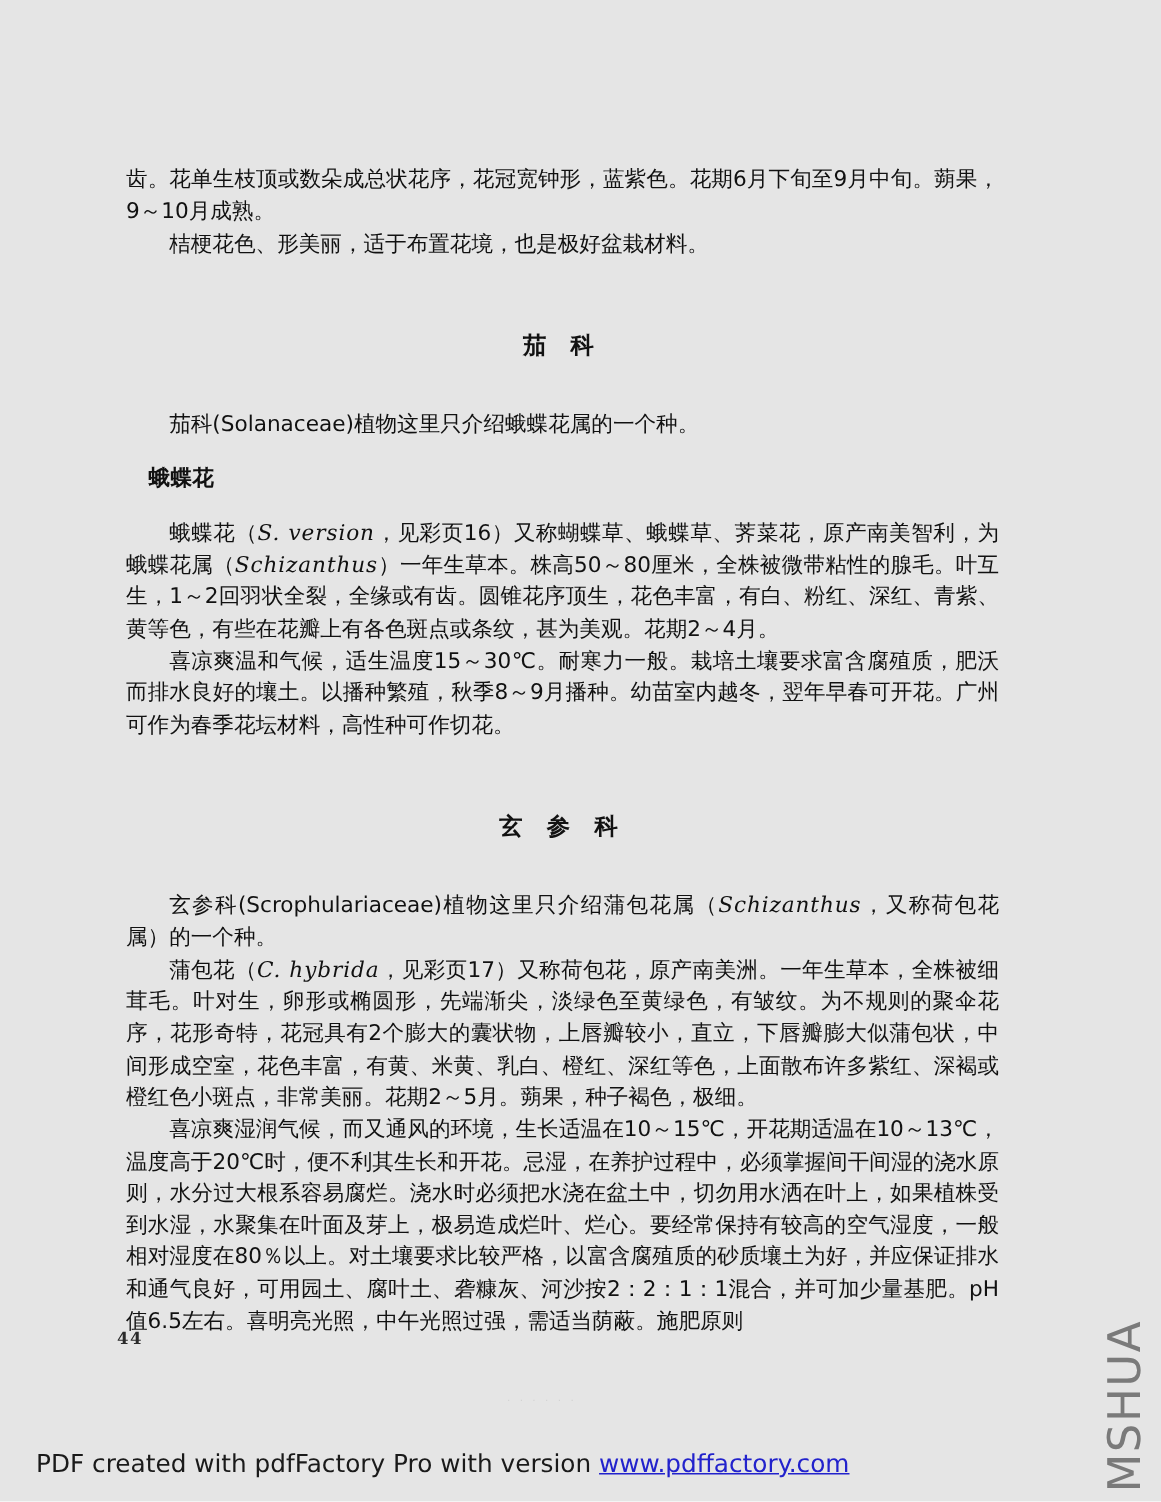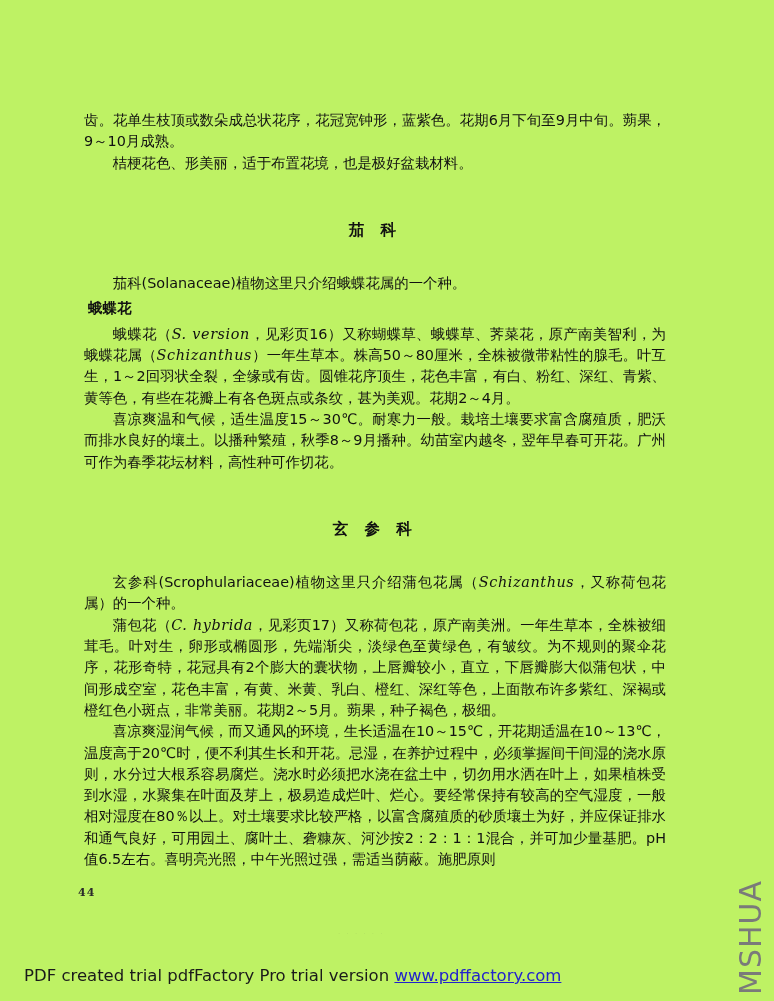--- a/index.html
+++ b/index.html
@@ -8,21 +8,21 @@
     padding: 0;
     background: #ffffff;
   }
   body {
     font-family: "DejaVu Sans", "Liberation Sans", sans-serif;
   }
   .page {
     position: relative;
     width: 774px;
     height: 1001px;
-    background: #bef264;
+    background: #e5e5e5;
     overflow: hidden;
   }
   
   .scan {
     position: absolute;
     left: 84px;
     top: 110px;
     width: 582px;
     color: #111111;
     font-family: "DejaVu Sans", "Liberation Sans", sans-serif;
@@ -37,21 +37,21 @@
     margin: 0;
     text-indent: 2em;
     text-align: justify;
     text-justify: inter-character;
     word-break: break-all;
   }
   .para.noindent {
     text-indent: 0;
   }
   .subhead {
-    margin: 4px;
+    margin: 15px;
     font-weight: bold;
     text-indent: 0;
     letter-spacing: 0.2px;
   }
   .sec-head {
     margin: 12px;
     text-align: center;
     font-weight: bold;
     font-size: 15.5px;
     letter-spacing: 0.35em;
@@ -165,18 +165,18 @@
 
     <p class="para">喜凉爽湿润气候，而又通风的环境，生长适温在10～15℃，开花期适温在10～13℃，温度高于20℃时，便不利其生长和开花。忌湿，在养护过程中，必须掌握间干间湿的浇水原则，水分过大根系容易腐烂。浇水时必须把水浇在盆土中，切勿用水洒在叶上，如果植株受到水湿，水聚集在叶面及芽上，极易造成烂叶、烂心。要经常保持有较高的空气湿度，一般相对湿度在80％以上。对土壤要求比较严格，以富含腐殖质的砂质壤土为好，并应保证排水和通气良好，可用园土、腐叶土、砻糠灰、河沙按2：2：1：1混合，并可加少量基肥。pH值6.5左右。喜明亮光照，中午光照过强，需适当荫蔽。施肥原则</p>
 
   </div>
 
   <div class="folio">44</div>
 
   <div class="artifact">· · · · · ·</div>
 
   <div class="footer">
-    <span>PDF created trial pdfFactory Pro trial version </span><span class="link">www.pdffactory.com</span>
+    <span>PDF created with pdfFactory Pro with version </span><span class="link">www.pdffactory.com</span>
   </div>
 
   <div class="sidemark">MSHUA</div>
 
 </div>
 
 </body></html>

